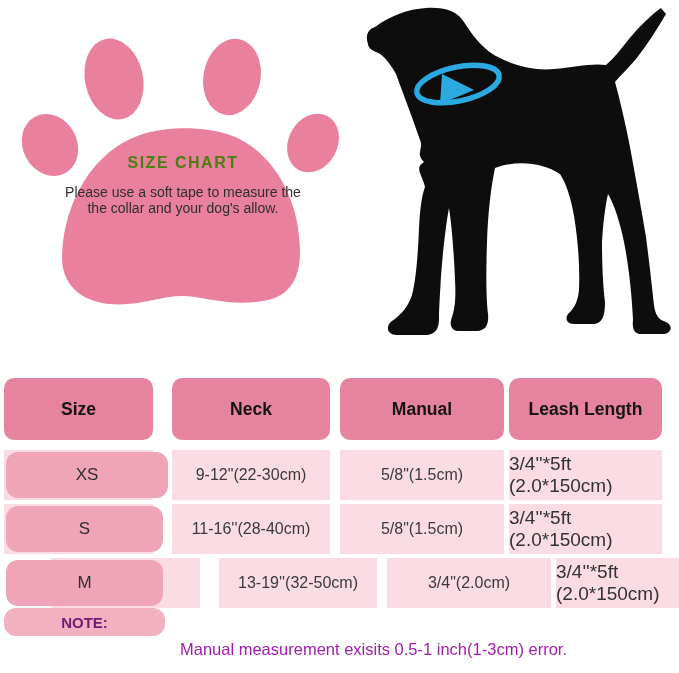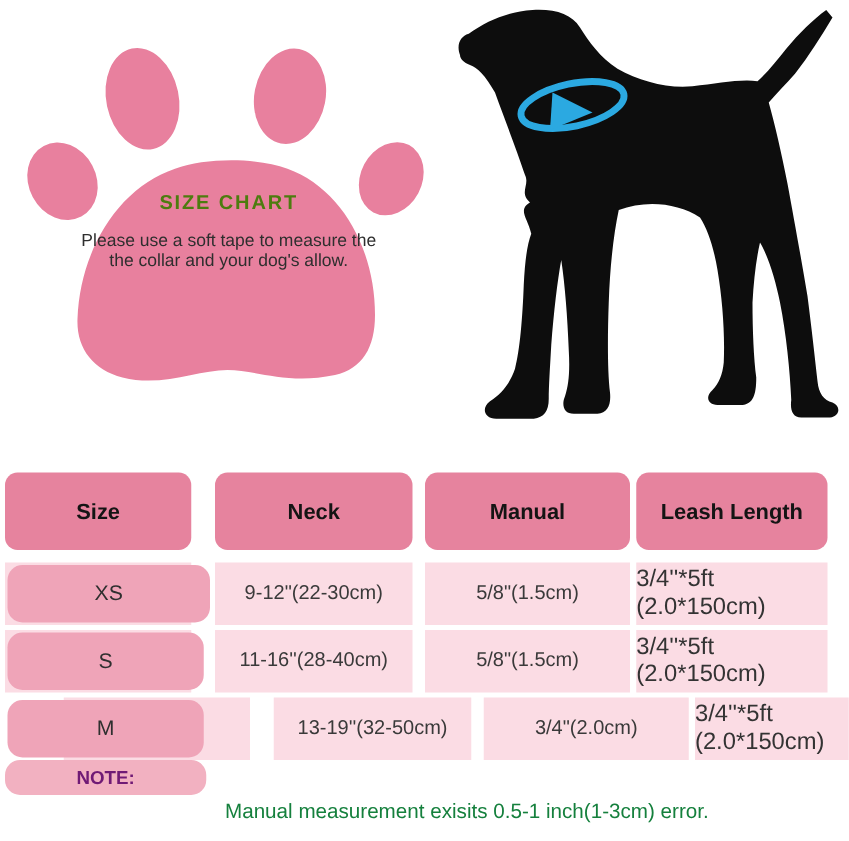--- a/index.html
+++ b/index.html
@@ -54,21 +54,21 @@
   
   .note-chip{
     position:absolute;left:4px;top:608px;width:161px;height:28px;
     border-radius:12px;background:#f2b1c1;
     display:flex;align-items:center;justify-content:center;
     font-weight:bold;font-size:15px;color:#701a75;
   }
   .note-text{
     position:absolute;left:180px;top:628px;height:42px;right:4px;
     display:flex;align-items:center;
-    font-size:16.5px;color:#15803d;
+    font-size:16.5px;color:#a21caf;
   }
 </style>
 </head>
 <body>
 
 <div class="stage">
 
   <div class="paw">
     <svg width="345" height="330" viewBox="0 0 345 330">
       <g fill="#e8809e">

